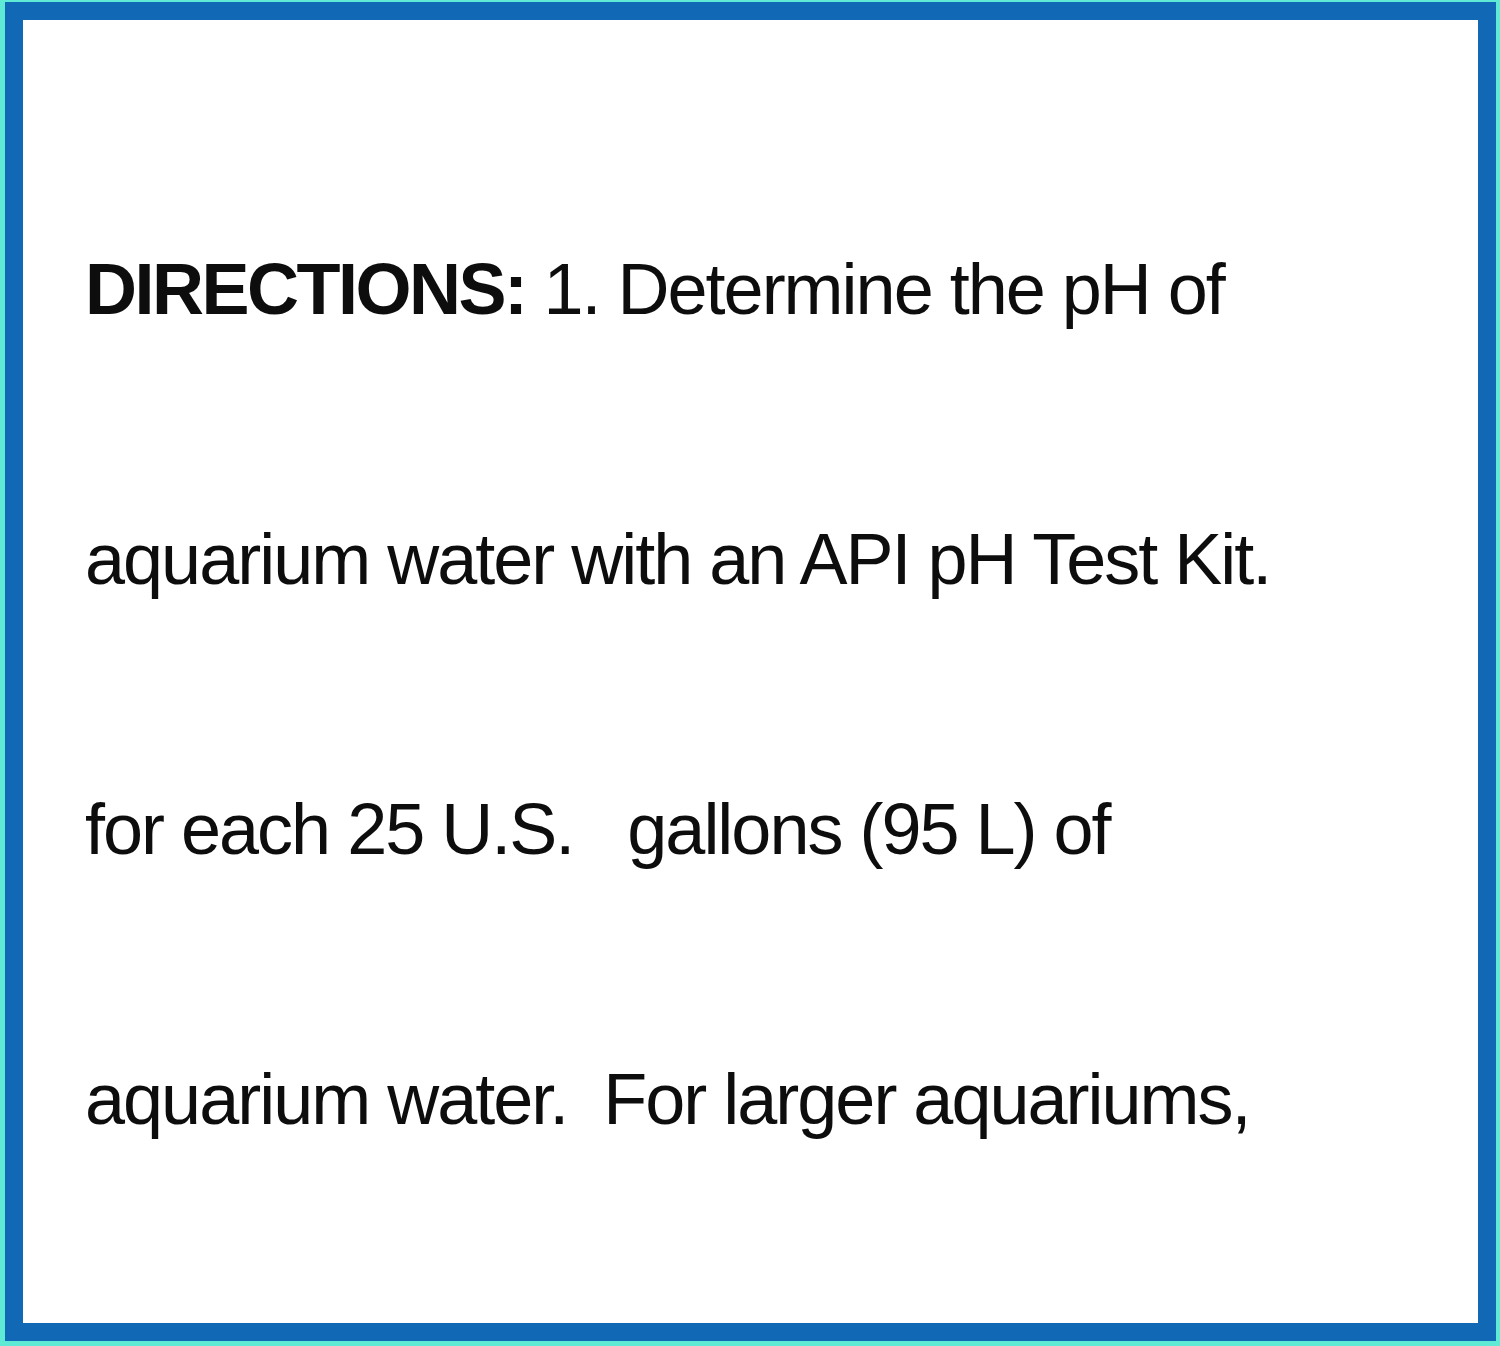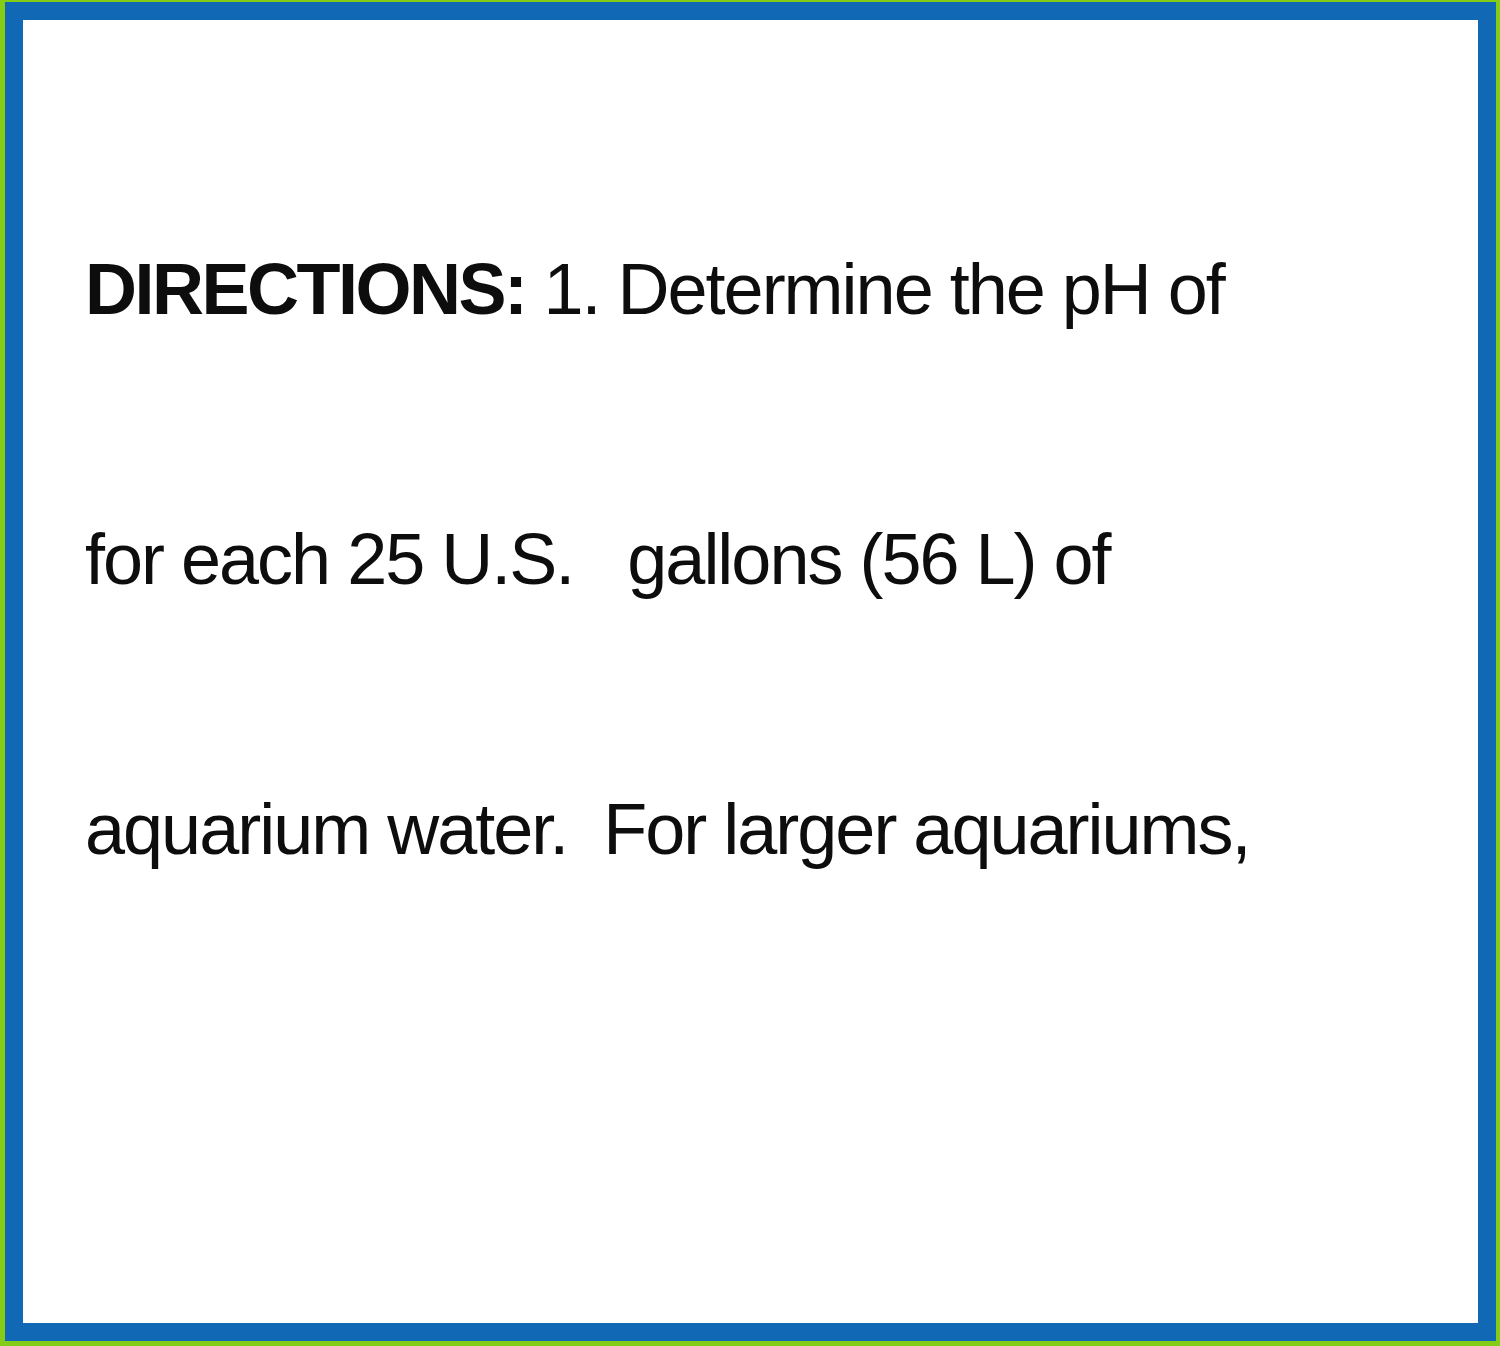--- a/index.html
+++ b/index.html
@@ -7,21 +7,21 @@
     padding: 0;
     background: #ffffff;
     width: 1500px;
     height: 1346px;
     overflow: hidden;
   }
   .canvas {
     position: relative;
     width: 1500px;
     height: 1346px;
-    background: #84cc16;
+    background: #5eead4;
     font-family: "Liberation Sans", sans-serif;
   }
   .frame {
     position: absolute;
     left: 5px;
     top: 2px;
     right: 4px;
     bottom: 5px;
     border: 18px solid #1168B4;
     background: #ffffff;
@@ -46,21 +46,22 @@
     letter-spacing: -2.5px;
   }
 </style>
 </head>
 <body>
 
 <div class="canvas">
   <div class="frame">
     <div class="text-block">
       <div class="line"><span class="heading-bold">DIRECTIONS:</span><span> 1. Determine the pH of</span></div>
-      <div class="line">for each 25 U.S.   gallons (56 L) of</div>
+      <div class="line">aquarium water with an API pH Test Kit.</div>
+      <div class="line">for each 25 U.S.   gallons (95 L) of</div>
       <div class="line">aquarium water.  For larger aquariums,</div>
       
       
       
       
       
       
       
       
       

